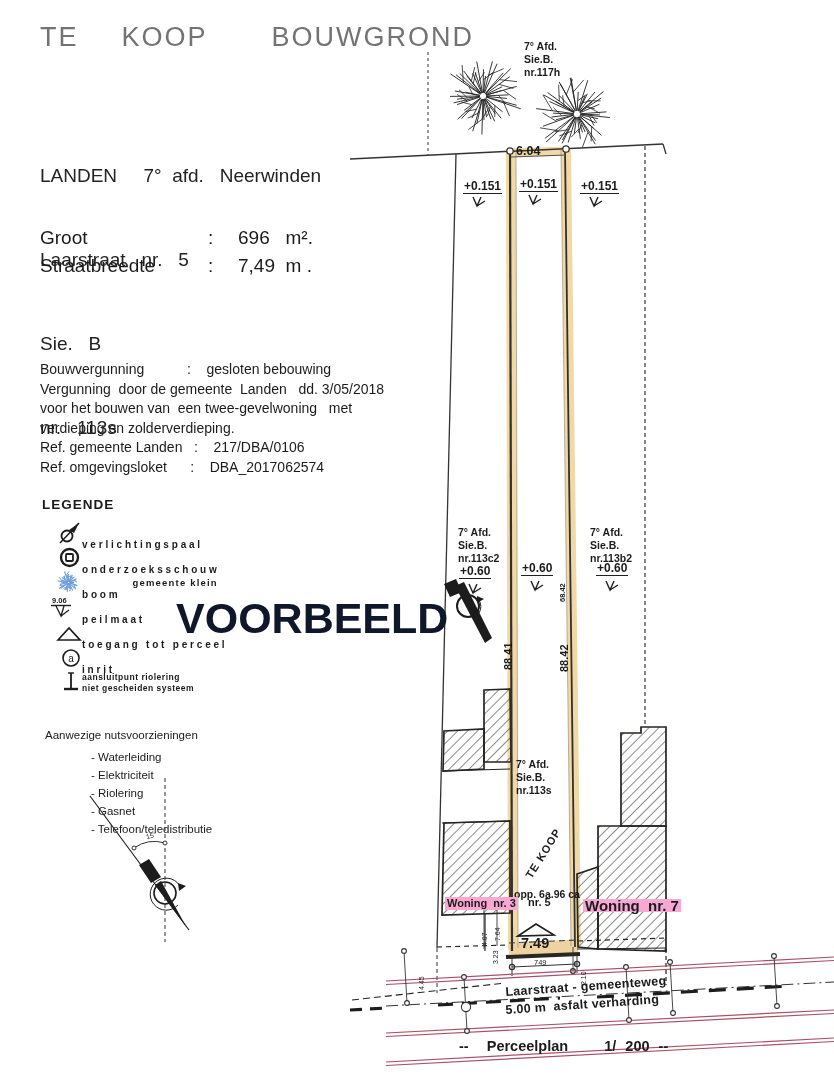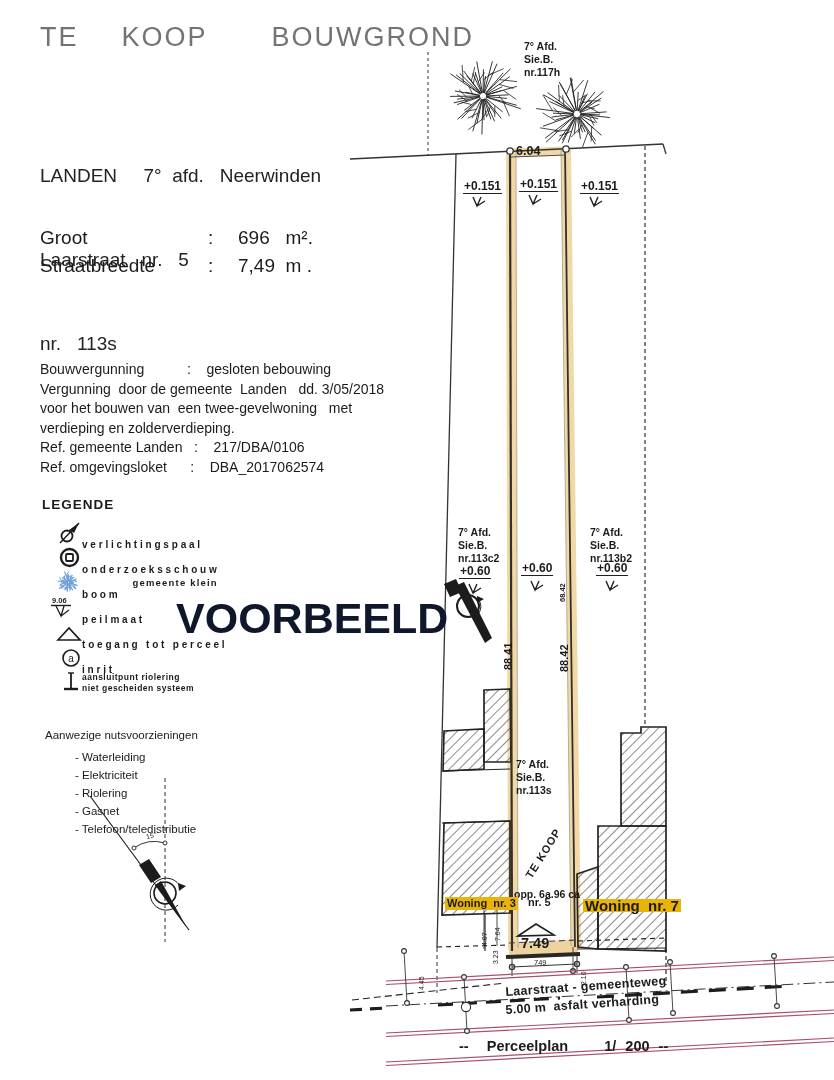--- a/index.html
+++ b/index.html
@@ -16,39 +16,40 @@
   .permit{left:40px;top:360px;font-size:14px;line-height:19.5px;}
   .legendhead{left:42px;top:497px;font-size:13.5px;font-weight:700;letter-spacing:1px;}
   .legend{left:42px;top:520px;width:260px;}
   .lrow{display:flex;align-items:center;height:25px;}
   .licon{width:40px;display:flex;justify-content:flex-end;align-items:center;}
   .llabel{font-size:10px;font-weight:700;letter-spacing:2.8px;color:#1c1c1c;margin-top:24px;}
   .lextra{font-size:9.5px;font-weight:700;letter-spacing:1.2px;margin-left:12px;}
   .lsub{font-size:8.5px;font-weight:700;letter-spacing:0.5px;line-height:10.5px;}
   .utils{left:45px;top:726px;font-size:11.5px;line-height:18px;}
   .utils .uhead{margin-bottom:4px;}
-  .utils .uitem{margin-left:30px;}
+  .utils .uitem{margin-left:46px;}
   .watermark{left:176px;top:594px;font-size:43px;font-weight:700;letter-spacing:0px;z-index:30;}
   .plab{position:absolute;font-size:10.5px;line-height:13px;font-weight:700;color:#1b1b1b;z-index:20;}
   .rot{transform:rotate(-90deg);transform-origin:0 0;}
   .lvl{font-size:12px;font-weight:700;border-bottom:1.6px solid #1f1f1f;padding:0 1px;}
-  .whitebg{background:#eab308;padding:0 2px;text-align:center;}
+  .whitebg{background:#f9a8d4;padding:0 2px;text-align:center;}
   .caption{left:459px;top:1038px;font-size:14.5px;font-weight:700;word-spacing:5px;z-index:25;}
   svg.plan{position:absolute;left:0;top:0;z-index:5;}
 </style>
 </head>
 <body>
 
 <div>
 
   <div class="abs title pre">TE  KOOP   BOUWGROND</div>
 
   <div class="abs addr pre">
     <div>LANDEN     7°  afd.   Neerwinden</div>
     <div>Laarstraat   nr.   5</div>
+    <div>Sie.   B</div>
     <div>nr.   113s</div>
   </div>
 
   <div class="abs meta">
     <div class="row">
       <span class="lab pre">Groot</span>
       <span class="col">:</span>
       <span class="pre">696   m².</span>
     </div>
     <div class="row">

